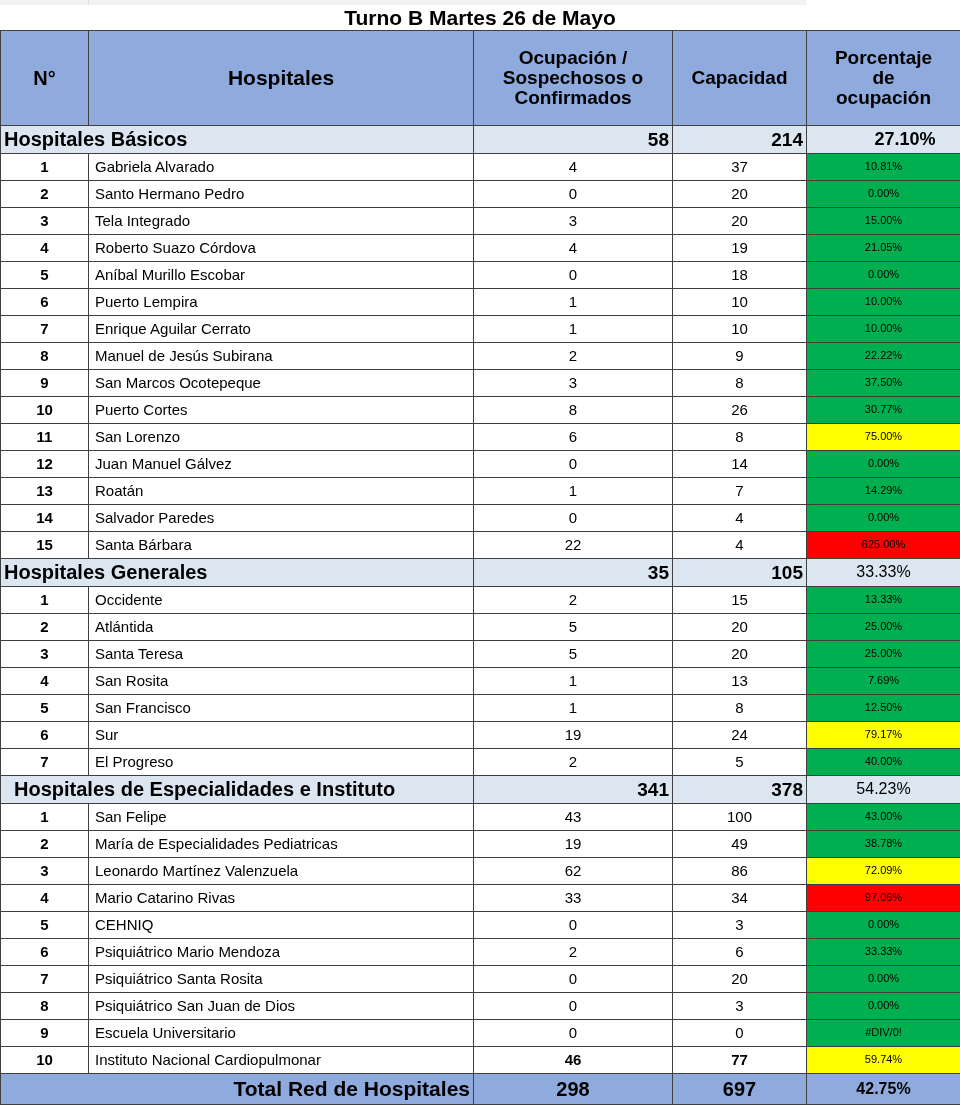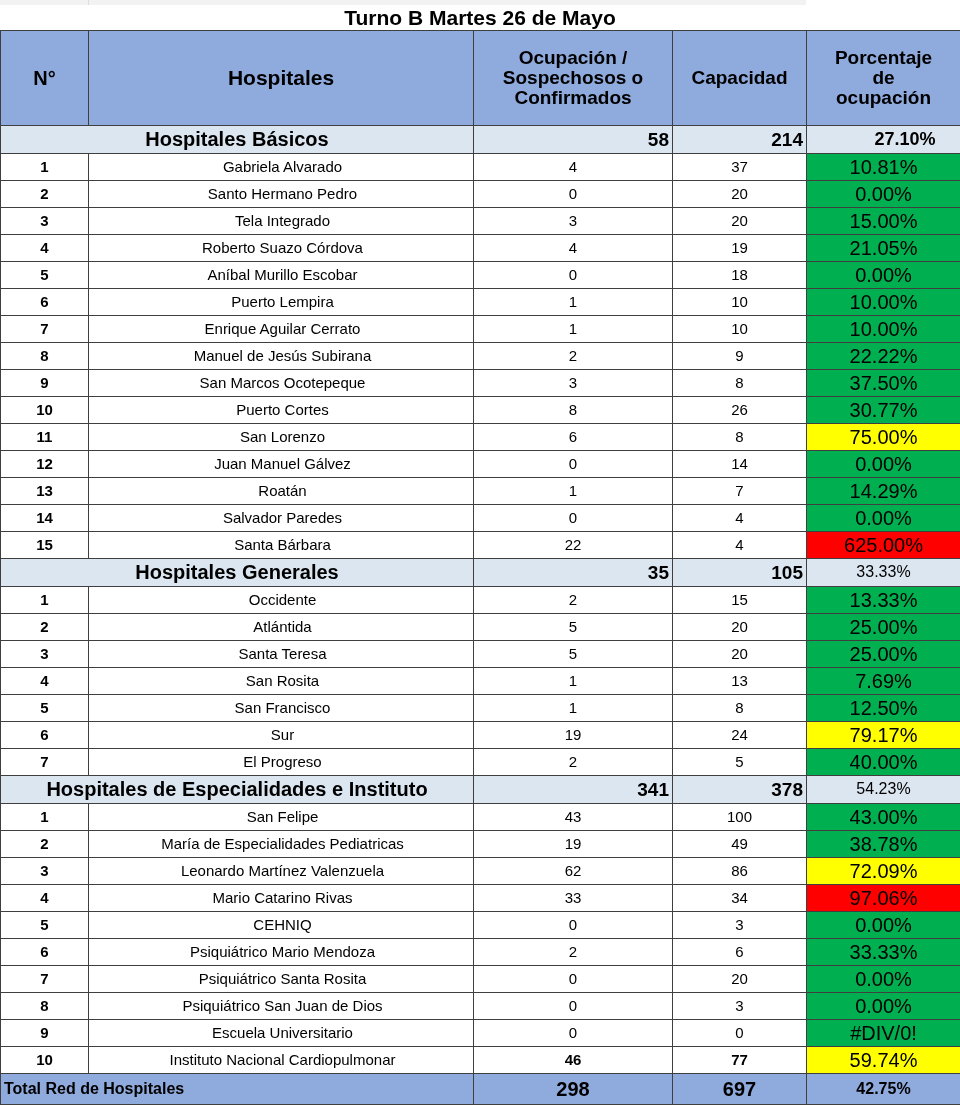--- a/index.html
+++ b/index.html
@@ -99,21 +99,20 @@
   thead th.h-pct  { font-size: 19px; }
 
   
   tr.section td {
     background: #dce6f1;
     font-weight: bold;
     height: 27px;
     vertical-align: middle;
   }
   tr.section td.sec-label {
-    text-align: center;
     font-size: 20px;
   }
   tr.section td.sec-label.wide {
     font-size: 20px;
     padding: 0 13px;
   }
   tr.section td.sec-num {
     text-align: right;
     font-size: 19px;
   }
@@ -133,52 +132,52 @@
     background: #ffffff;
     height: 26px;
     vertical-align: middle;
   }
   tr.data td.d-num {
     text-align: center;
     font-weight: bold;
     font-size: 15px;
   }
   tr.data td.d-name {
-    text-align: center;
+    text-align: left;
     font-size: 15px;
     padding-left: 6px;
   }
   tr.data td.d-occ,
   tr.data td.d-cap {
     text-align: center;
     font-size: 15px;
   }
   tr.data td.bold-val {
     font-weight: bold;
   }
   tr.data td.d-pct {
     text-align: center;
-    font-size: 20px;
+    font-size: 11px;
     margin-left: 20px;
   }
 
   td.fill-green  { background: #00b050 !important; }
   td.fill-yellow { background: #ffff00 !important; }
   td.fill-red    { background: #ff0000 !important; }
 
   
   tr.total td {
     background: #8faadc;
     height: 30px;
     font-weight: bold;
     vertical-align: middle;
   }
   tr.total td.t-label {
-    text-align: left;
-    font-size: 16px;
+    text-align: right;
+    font-size: 21px;
   }
   tr.total td.t-num {
     text-align: center;
     font-size: 20px;
   }
   tr.total td.t-pct {
     text-align: center;
     font-size: 16px;
     font-weight: bold;
   }

